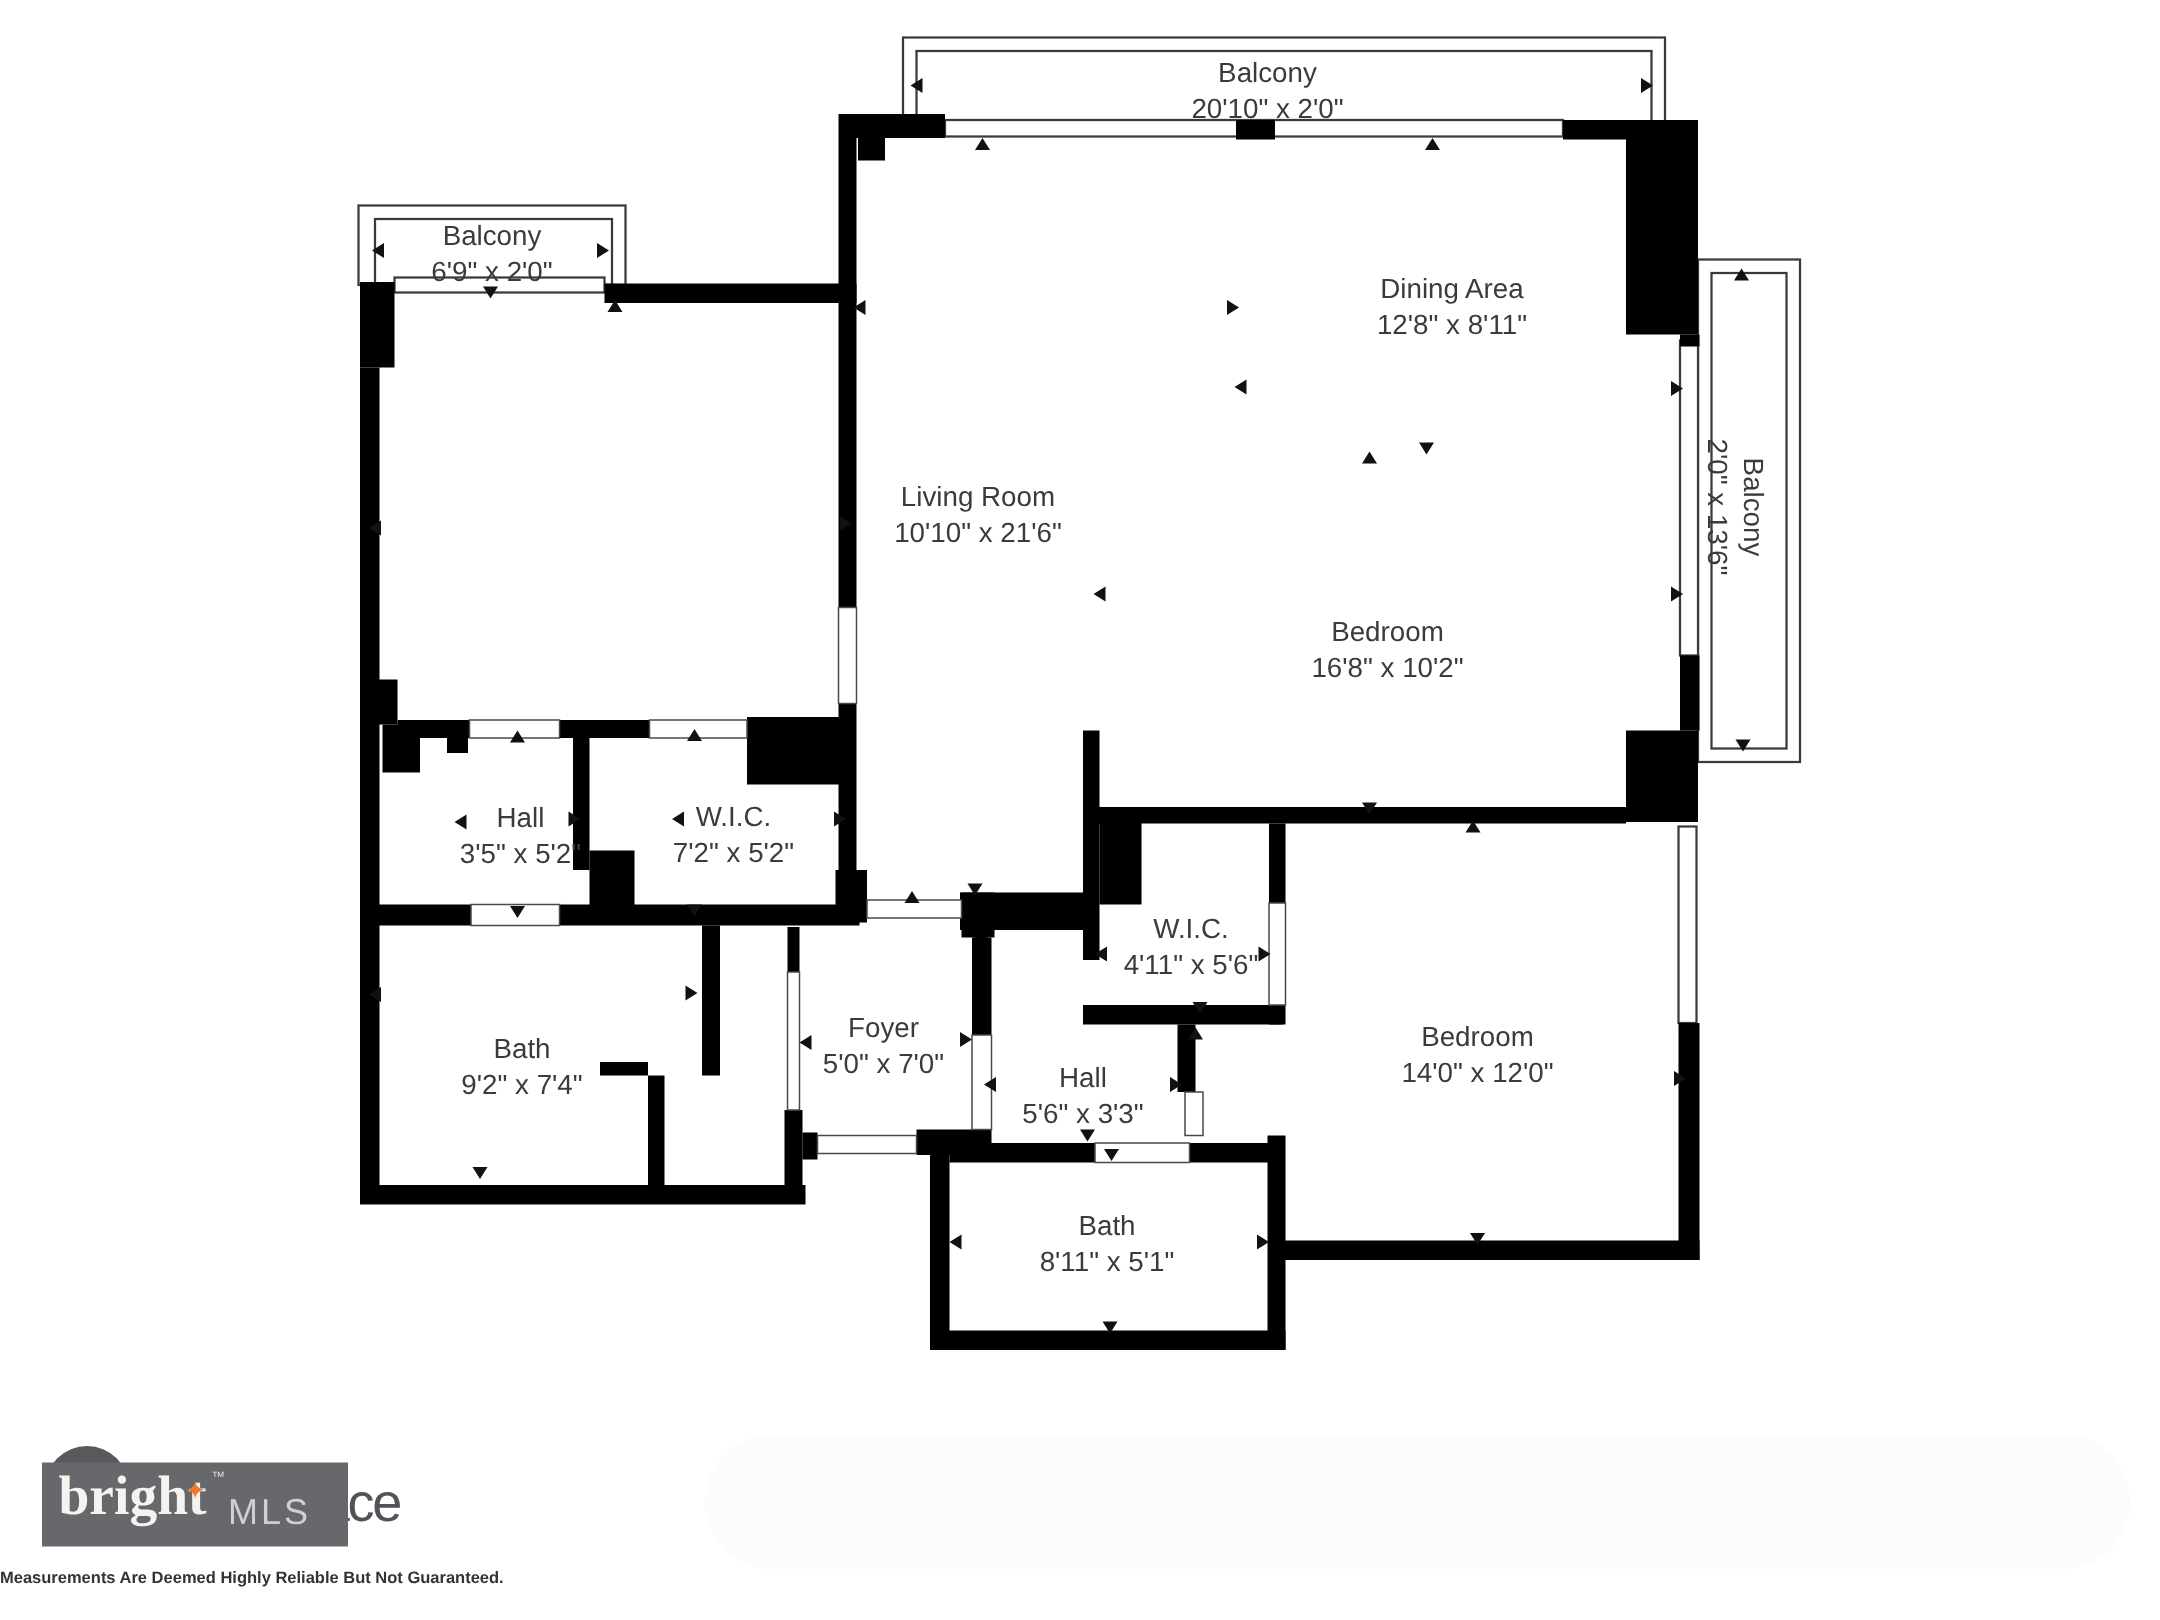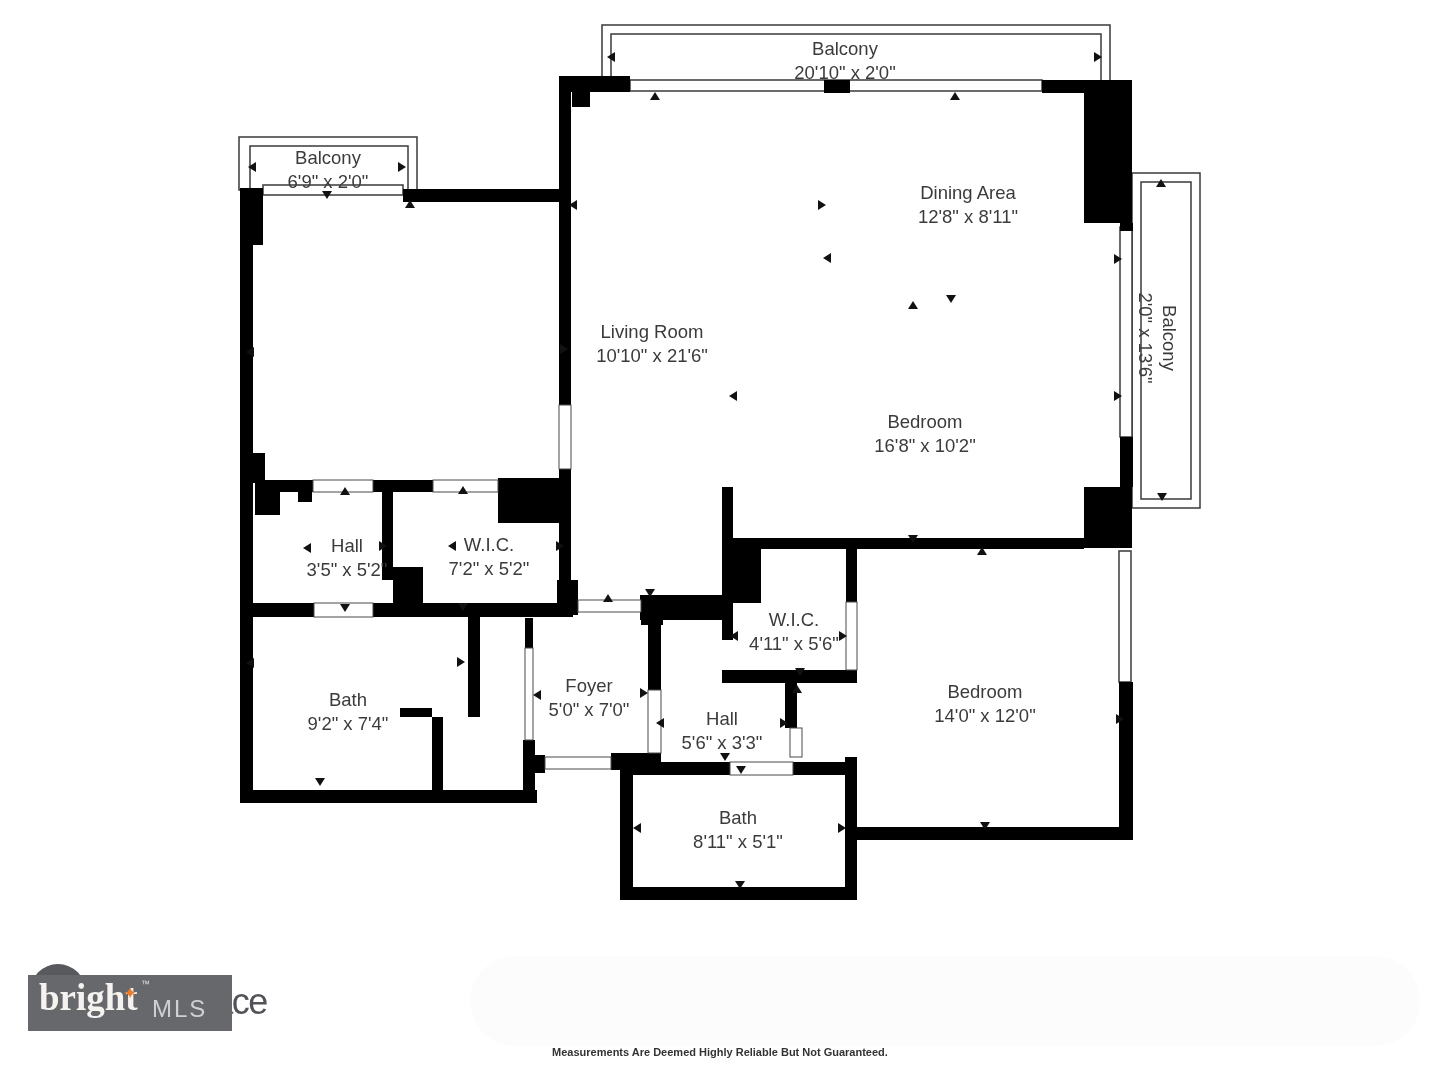--- a/index.html
+++ b/index.html
@@ -25,21 +25,21 @@
        color:#525358;letter-spacing:-1.5px;font-weight:400;margin-left:44px;}
   
   .bright-box{position:absolute;left:0;top:975px;width:204px;height:56px;background:#67686b;margin-left:28px;}
   .bright-word{position:absolute;left:11px;top:1px;font-family:"Liberation Serif",serif;
        font-weight:bold;font-size:37px;color:#f4f3f0;letter-spacing:0px;}
   .bright-star{position:absolute;left:95px;top:8px;font-size:17px;color:#e87b2c;}
   .bright-tm{position:absolute;left:113px;top:4px;font-size:9px;color:#e0e0e0;}
   .bright-mls{position:absolute;left:124px;top:20px;font-size:24px;color:#cfd0d2;
        letter-spacing:2px;}
   
-  .disclaimer{position:absolute;left:0;top:1046px;width:1440px;text-align:center;
+  .disclaimer{position:absolute;left:0;top:1046px;width:1440px;text-align:left;
        font-size:11px;font-weight:bold;color:#333333;}
 </style>
 </head>
 <body>
 
 <div id="canvas">
 
   <div class="watermark-blob"></div>
 
   <svg id="plan-svg" width="1440" height="1080" viewBox="0 0 1440 1080">

